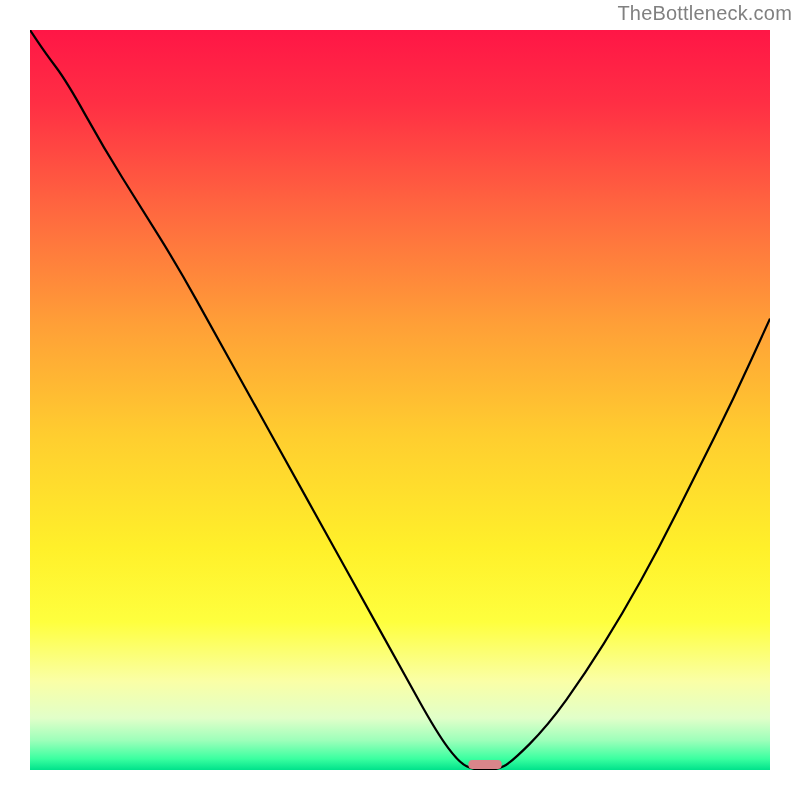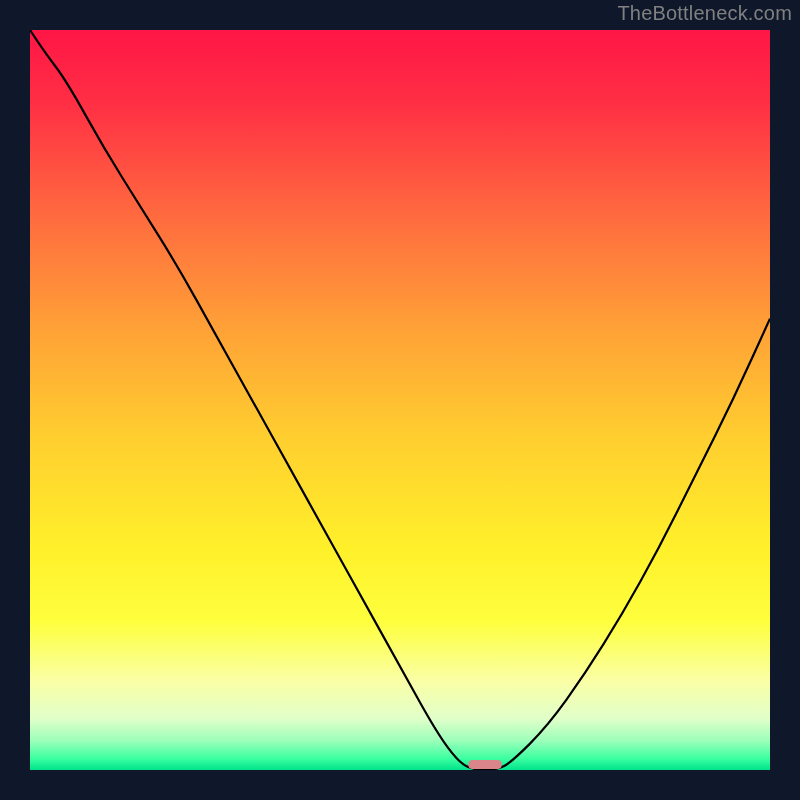--- a/index.html
+++ b/index.html
@@ -8,21 +8,21 @@
     width: 800px;
     height: 800px;
     background: #000;
     overflow: hidden;
     font-family: Arial, Helvetica, sans-serif;
   }
   .frame {
     position: relative;
     width: 800px;
     height: 800px;
-    background: #0f172a;
+    background: #ffffff;
   }
   .watermark {
     position: absolute;
     top: 2px;
     right: 8px;
     color: #808080;
     font-size: 20px;
     font-weight: 500;
     z-index: 10;
     letter-spacing: 0.2px;

